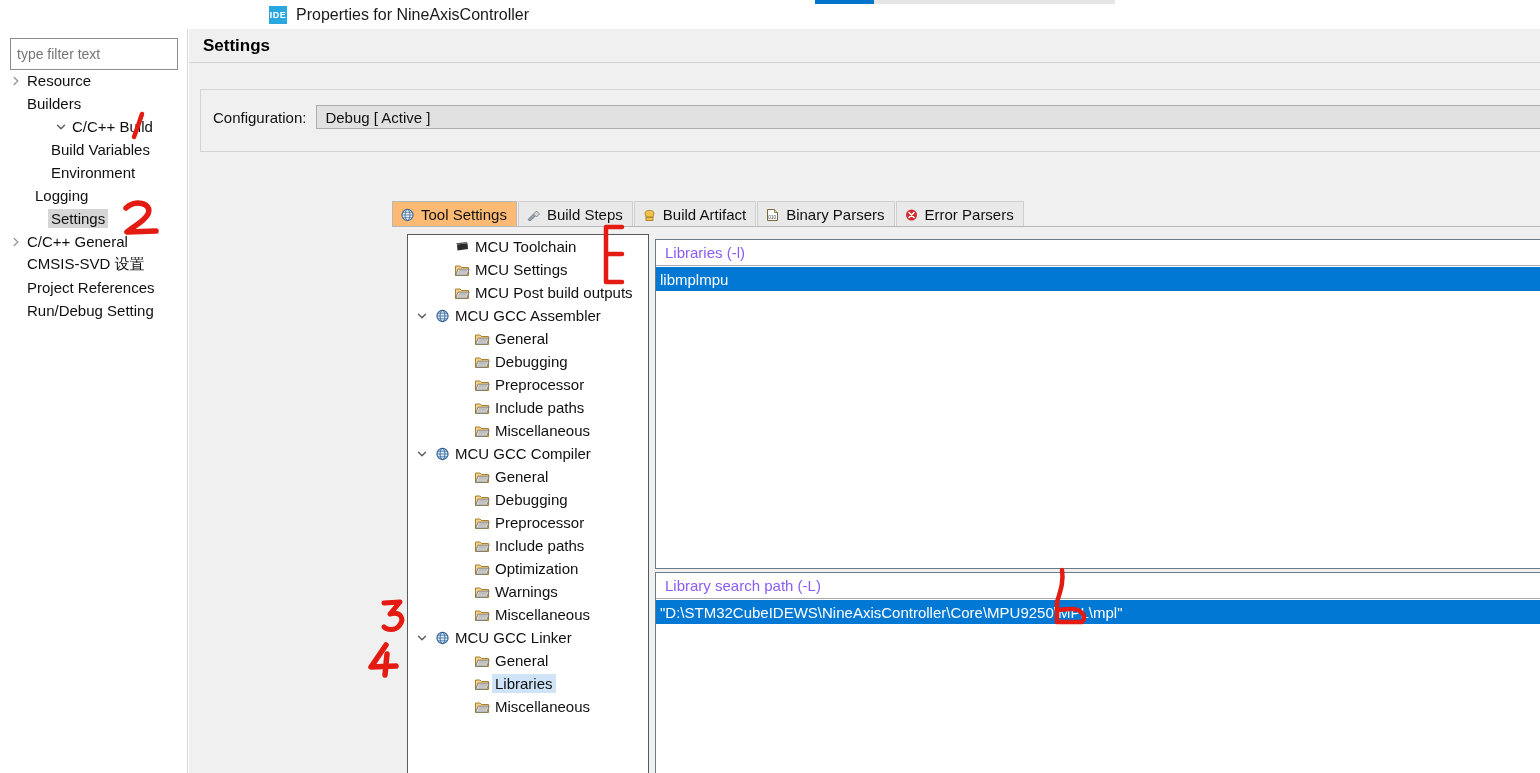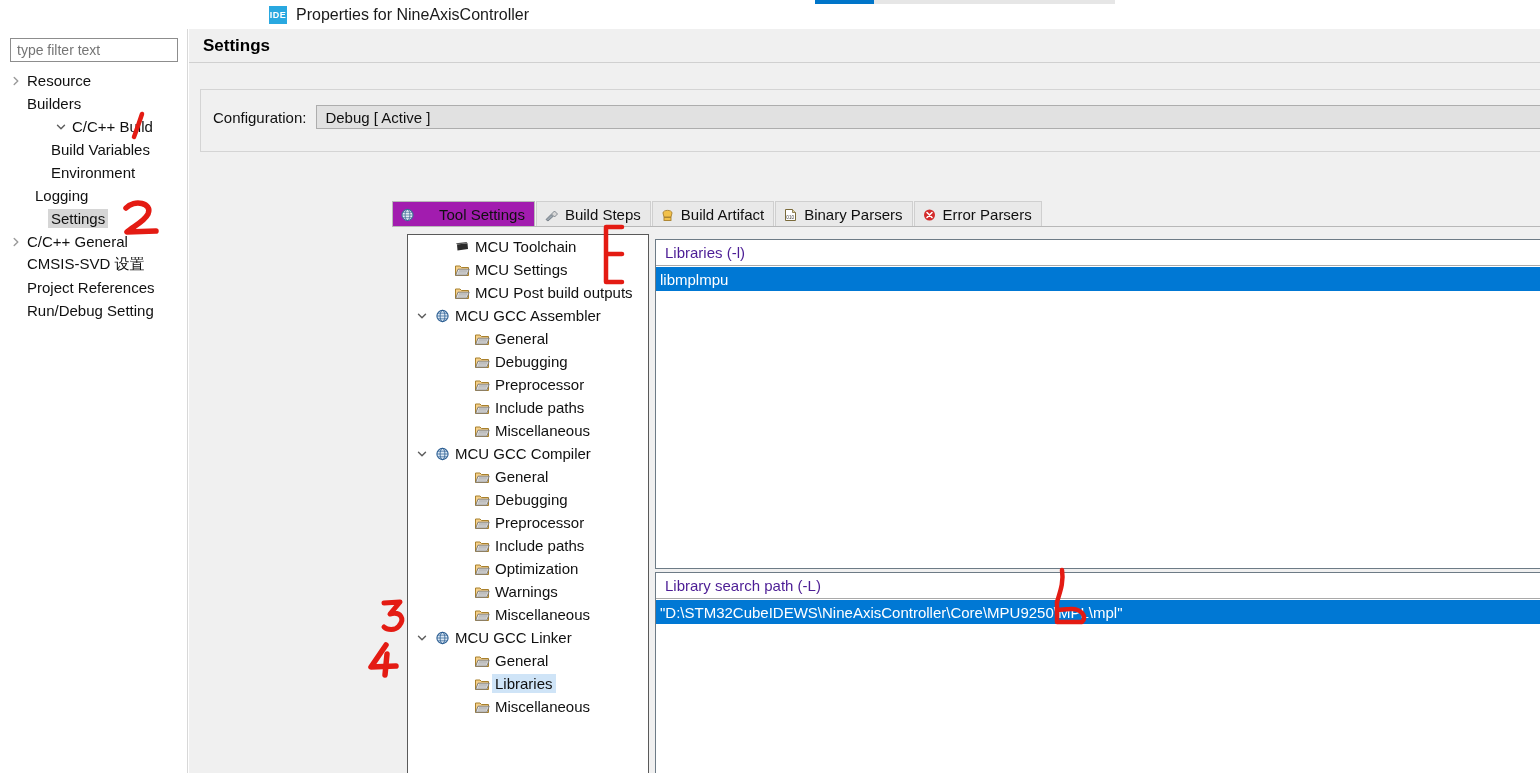--- a/index.html
+++ b/index.html
@@ -21,21 +21,21 @@
               display:flex; align-items:center; padding-left:8px;justify-content:center; }
   .ide-icon { width:18px; height:18px; background:#29a8e0; color:#ffffff;
               font-size:9px; font-weight:bold; letter-spacing:0.5px;
               display:flex; align-items:center; justify-content:center;
               font-family:"Liberation Sans", sans-serif; }
   .title-text { margin-left:9px; font-size:16px; color:#1a1a1a; white-space:nowrap; }
 
   
   .sidebar { position:absolute; left:0; top:29px; width:188px; height:744px;
              background:#ffffff; border-right:1px solid #d8d8d8; }
-  .filter-box { position:absolute; left:10px; top:9px; width:168px; height:24px;
+  .filter-box { position:absolute; left:10px; top:9px; width:168px; height:32px;
                 border:1px solid #8d8d8d; background:#ffffff; font-size:14px;
                 color:#701a75; padding:0 6px; line-height:22px;
                 font-family:"Liberation Sans", sans-serif; outline:none; }
   .tree { position:absolute; left:0; top:40px; width:188px; }
   .tree-row { height:23px; display:flex; align-items:center; font-size:15px; color:#101010;
               white-space:nowrap; position:relative; }
   .tw { width:16px; display:flex; align-items:center; justify-content:center;
         font-size:11px; color:#6b6b6b; flex:0 0 16px; }
   .tw svg { display:block; }
   .tree-label { padding:1px 3px; }
@@ -54,21 +54,21 @@
   .config-label { font-size:15px; color:#101010; }
   .config-combo { margin-left:10px; height:24px; width:1290px; background:#e1e1e1;
                   border:1px solid #adadad; display:flex; align-items:center;
                   padding-left:8px; font-size:15px; color:#101010; }
 
   
   .tabs { position:absolute; left:203px; top:172px; display:flex; align-items:flex-end; }
   .tab { height:26px; display:flex; align-items:center; padding:0 9px 0 7px;
          font-size:15px; color:#101010; background:#e9e9e9;
          border:1px solid #cfcfcf; border-bottom:none; margin-right:1px; white-space:nowrap; }
-  .tab.active { background:#a21caf; border-color:#b8b8b8;gap:18px; }
+  .tab.active { background:#fdba74; border-color:#b8b8b8; }
   .tab .ticon { margin-right:6px; display:flex; align-items:center; }
   .tab .ticon svg { display:block; }
   .tabline { position:absolute; left:203px; top:197px; right:0; height:1px; background:#b8b8b8; }
 
   
   .tool-panel { position:absolute; left:218px; top:205px; width:242px; bottom:-1px;
                 background:#ffffff; border:1px solid #5a5a5a; overflow:hidden; }
   .tool-row { height:23px; display:flex; align-items:center; font-size:15px; color:#101010;
               white-space:nowrap; padding-left:4px; }
   .tool-row .tw2 { width:20px; flex:0 0 20px; display:flex; align-items:center; justify-content:center;
@@ -79,21 +79,21 @@
   .tool-row.sel .lb { background:#cfe4f7; }
   .indent-1 { padding-left:4px; }
   .indent-2 { padding-left:24px; }
   .indent-3 { padding-left:44px; }
 
   
   .opt-panel { position:absolute; background:#ffffff; border:1px solid #6d7b86;
                border-right:none; overflow:hidden; }
   .opt-header { height:26px; background:#ffffff; border-bottom:1px solid #a9a9a9;
                 display:flex; align-items:center; padding-left:9px;
-                font-size:15px; color:#4c1d95; }
+                font-size:15px; color:#8b5cf6; }
   .opt-list { position:absolute; left:0; right:0; top:27px; bottom:0; background:#fff; }
   .opt-item { height:24px; display:flex; align-items:center; padding-left:4px;
               font-size:15px; color:#101010; white-space:nowrap; }
   .opt-item.sel { background:#0078d4; color:#ffffff; }
 
   #libs-panel  { left:466px; top:210px; right:0; height:330px; }
   #paths-panel { left:466px; top:543px; right:0; bottom:-1px; }
 
   
   .anno { position:absolute; color:#e41b13; font-weight:bold; pointer-events:none; }

